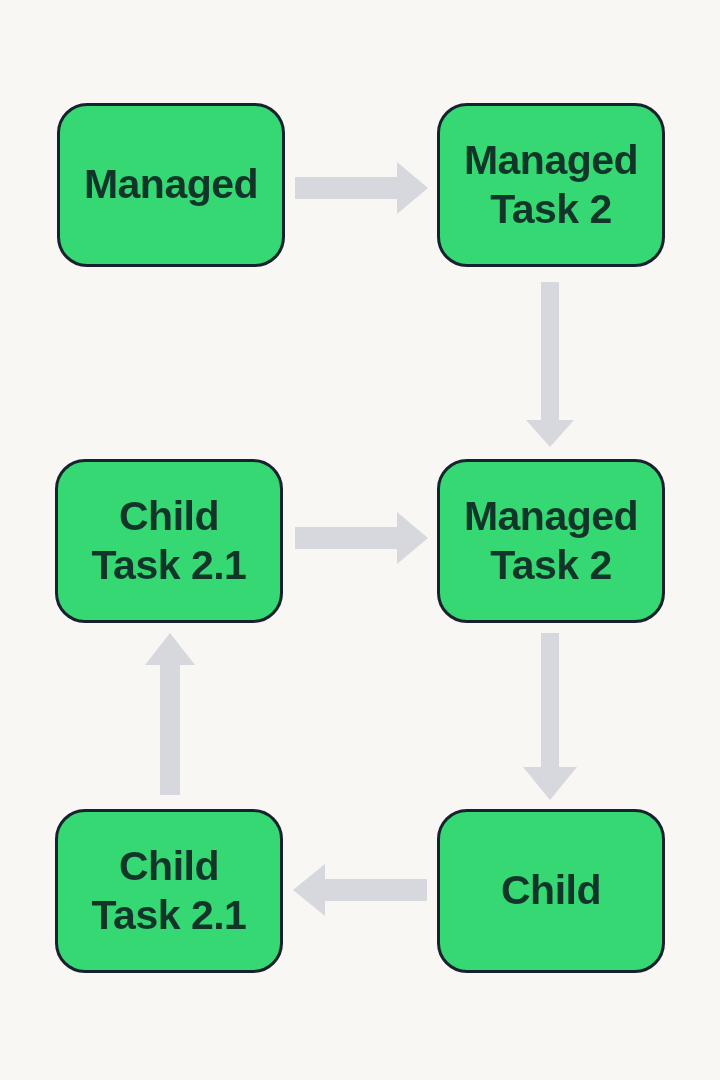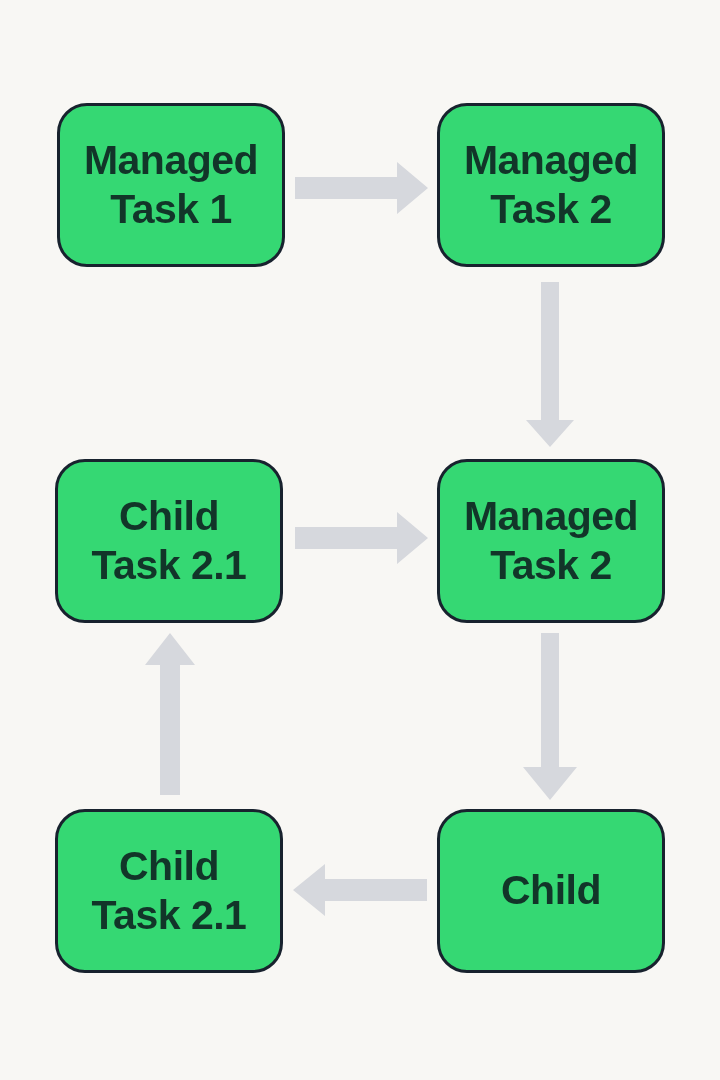--- a/index.html
+++ b/index.html
@@ -56,21 +56,20 @@
     <polygon points="295,177 397,177 397,162 428,188 397,214 397,199 295,199"></polygon>
     <polygon points="541,282 559,282 559,420 574,420 550,447 526,420 541,420"></polygon>
     <polygon points="295,527 397,527 397,512 428,538 397,564 397,549 295,549"></polygon>
     <polygon points="170,633 195,665 180,665 180,795 160,795 160,665 145,665"></polygon>
     <polygon points="541,633 559,633 559,767 577,767 550,800 523,767 541,767"></polygon>
     <polygon points="293,890 325,864 325,879 427,879 427,901 325,901 325,916"></polygon>
   </svg>
 
   <div class="node n0">
     <span class="line">Managed</span>
-    <span class="line">Task 1</span>
   </div>
 
   <div class="node n1">
     <span class="line">Managed</span>
     <span class="line">Task 2</span>
   </div>
 
   <div class="node n2">
     <span class="line">Child</span>
     <span class="line">Task 2.1</span>

